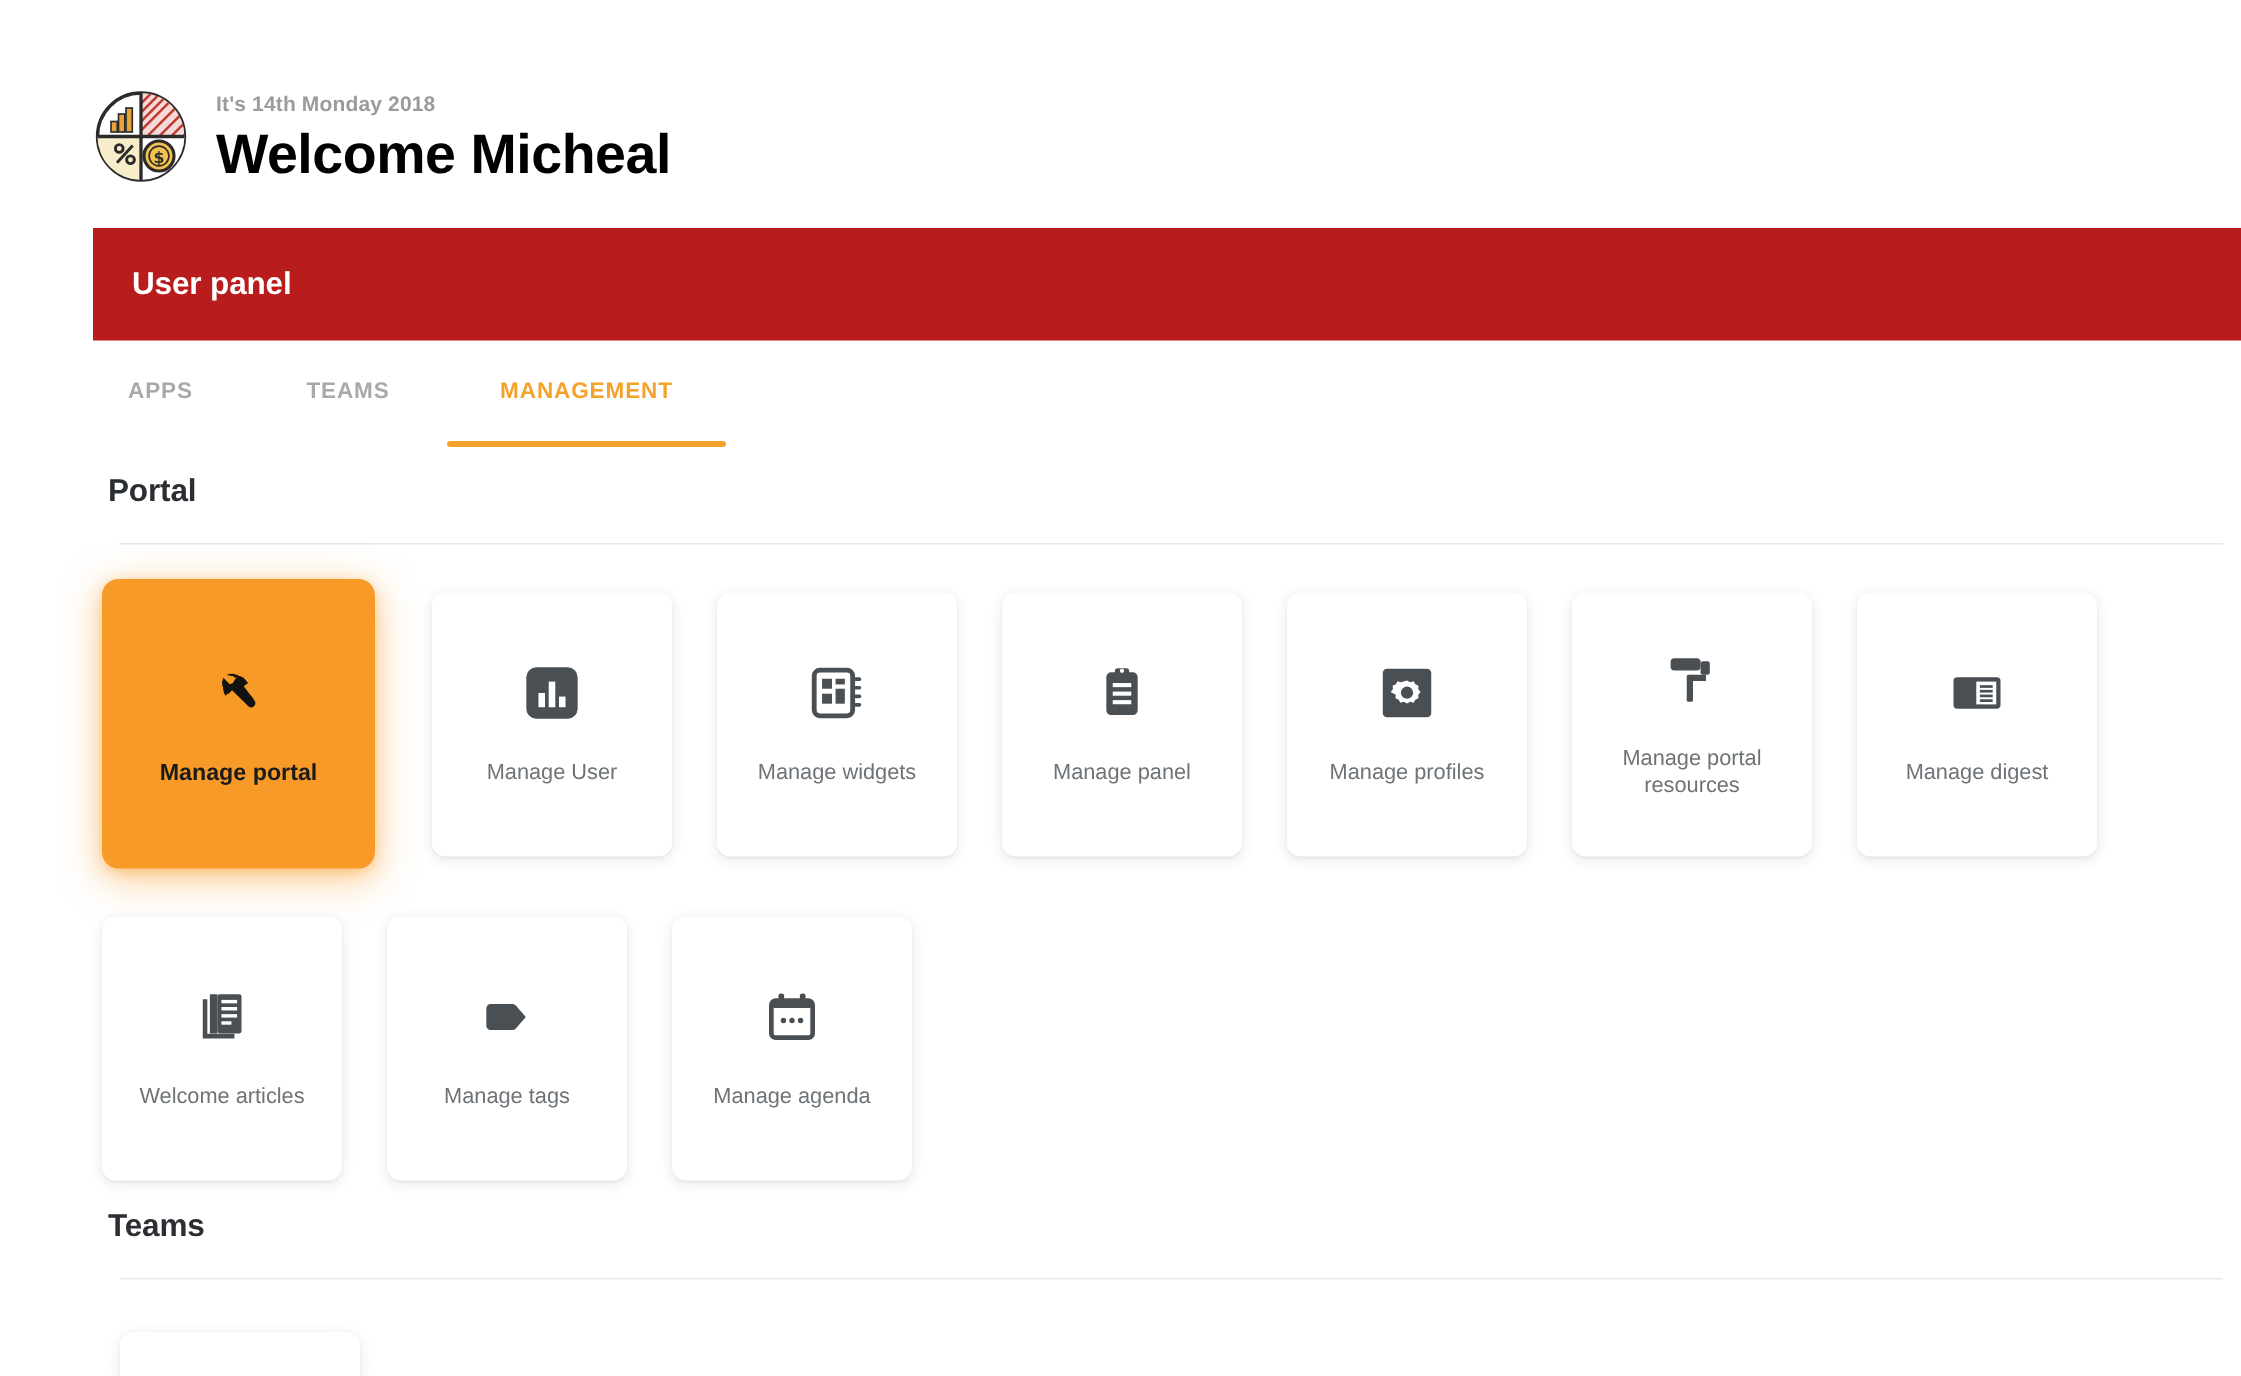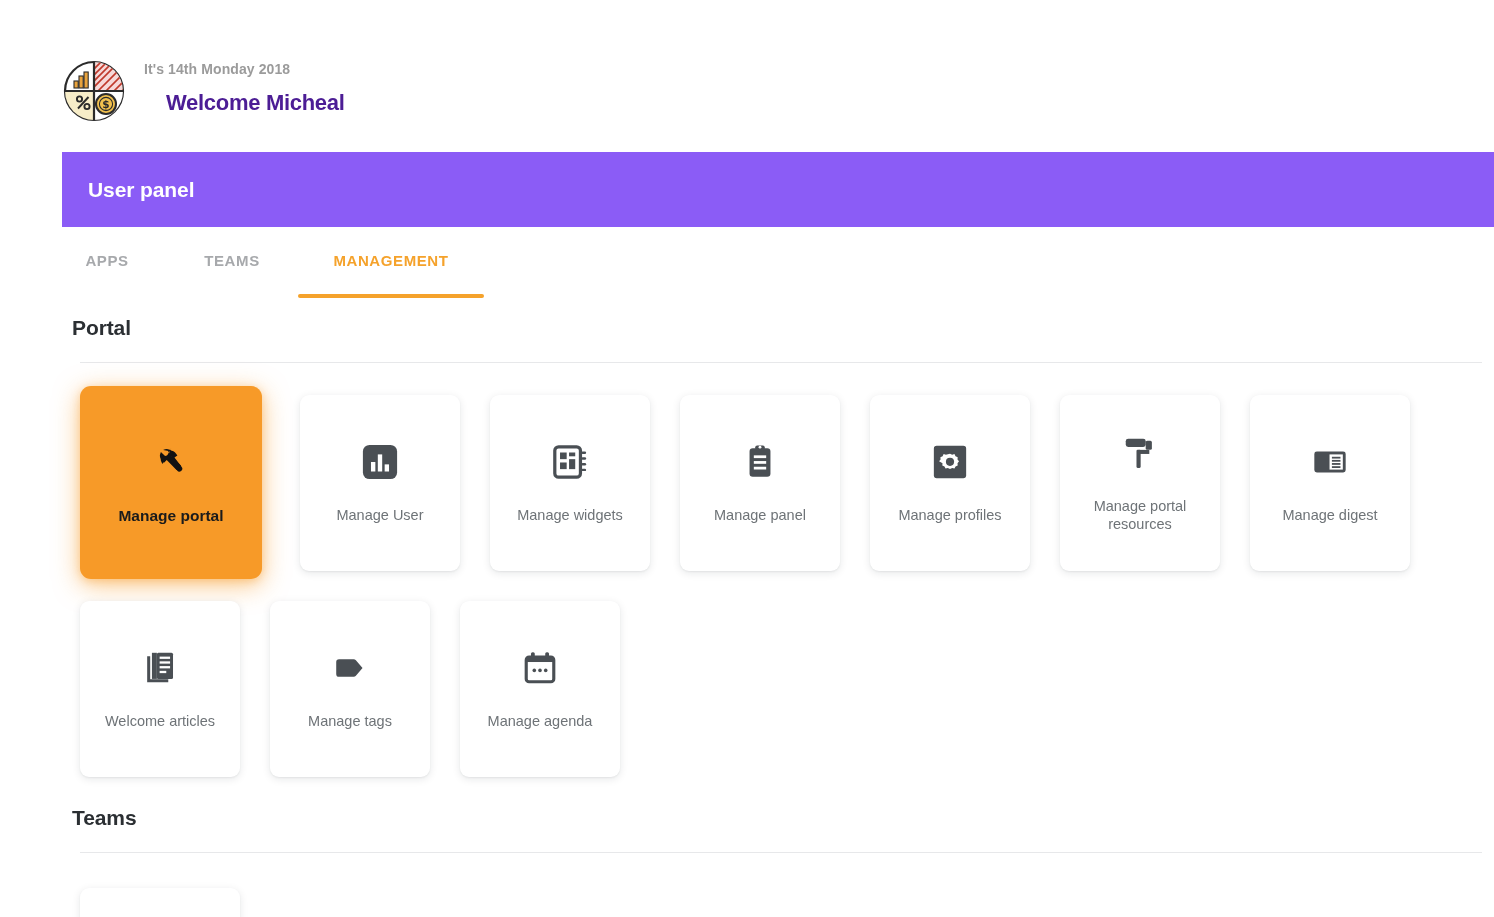--- a/index.html
+++ b/index.html
@@ -42,36 +42,35 @@
   .greeting-date {
     font-size: 14px;
     font-weight: 600;
     color: #9b9b9b;
     letter-spacing: .1px;
     line-height: 22px;
     margin-bottom: 3px;
   }
 
   .greeting-title {
-    font-size: 22px;
+    font-size: 37px;
     font-weight: 700;
-    color: #4c1d95;
+    color: #000000;
     letter-spacing: -.3px;
     line-height: 40px;
-    margin-left: 22px;
   }
 
   
   .panel-bar {
     position: absolute;
     left: 62px;
     top: 152px;
     width: 1432px;
     height: 75px;
-    background: #8b5cf6;
+    background: #b91c1c;
     display: flex;
     align-items: center;
     padding-left: 26px;
   }
 
   .panel-bar-title {
     color: #ffffff;
     font-size: 21px;
     font-weight: 700;
     letter-spacing: -.1px;
@@ -136,26 +135,26 @@
   }
 
   #portal-title { top: 316px; }
   #portal-rule  { top: 362px; }
   #teams-title  { top: 806px; }
   #teams-rule   { top: 852px; }
 
   
   .card-grid {
     position: absolute;
-    left: 80px;
+    left: 68px;
     top: 395px;
     width: 1402px;
     display: flex;
     flex-wrap: wrap;
-    gap: 30px 30px;
+    gap: 40px 30px;
   }
 
   .card {
     position: relative;
     width: 160px;
     height: 176px;
     background: #ffffff;
     border-radius: 9px;
     box-shadow: 0 2px 9px rgba(24,30,40,.10), 0 1px 2px rgba(24,30,40,.06);
     display: flex;

